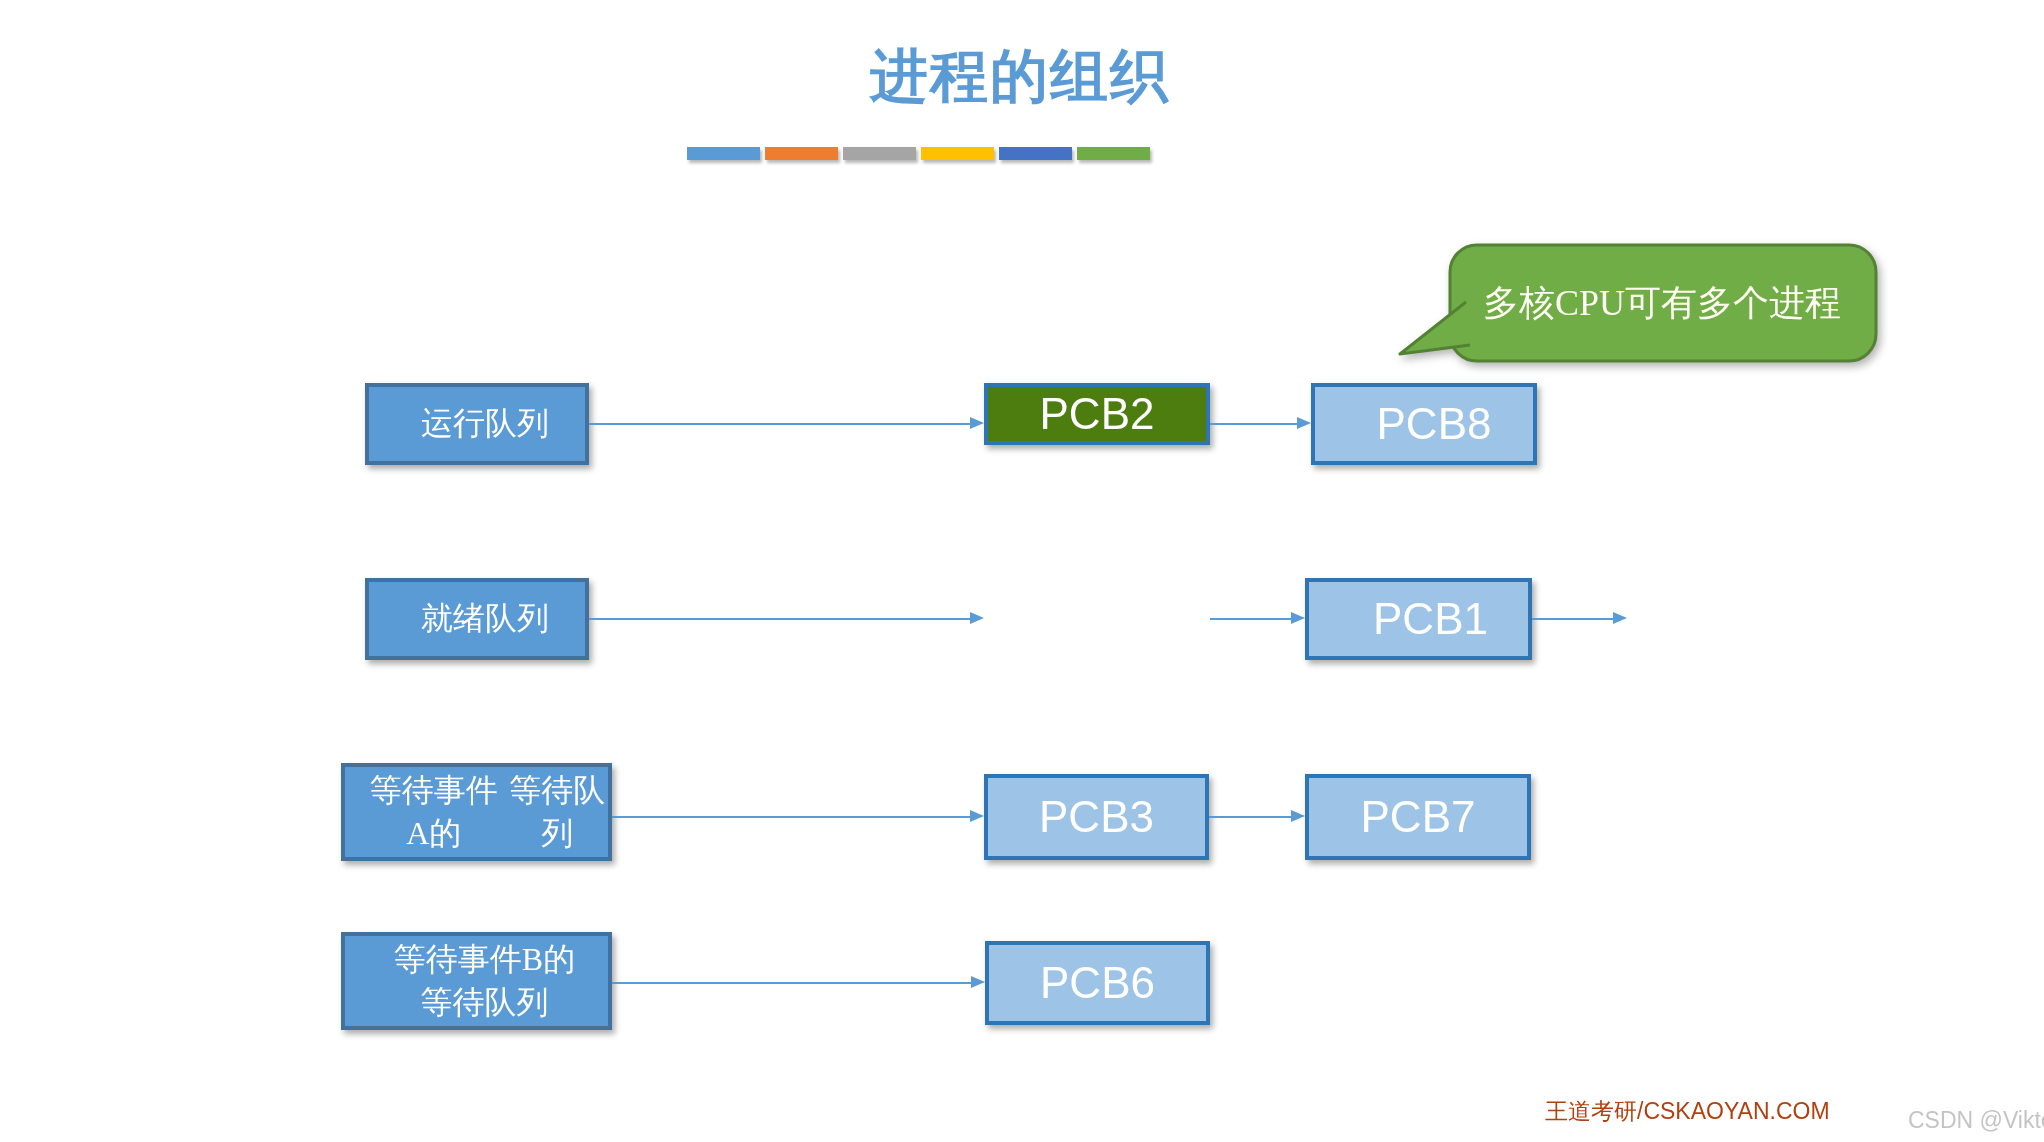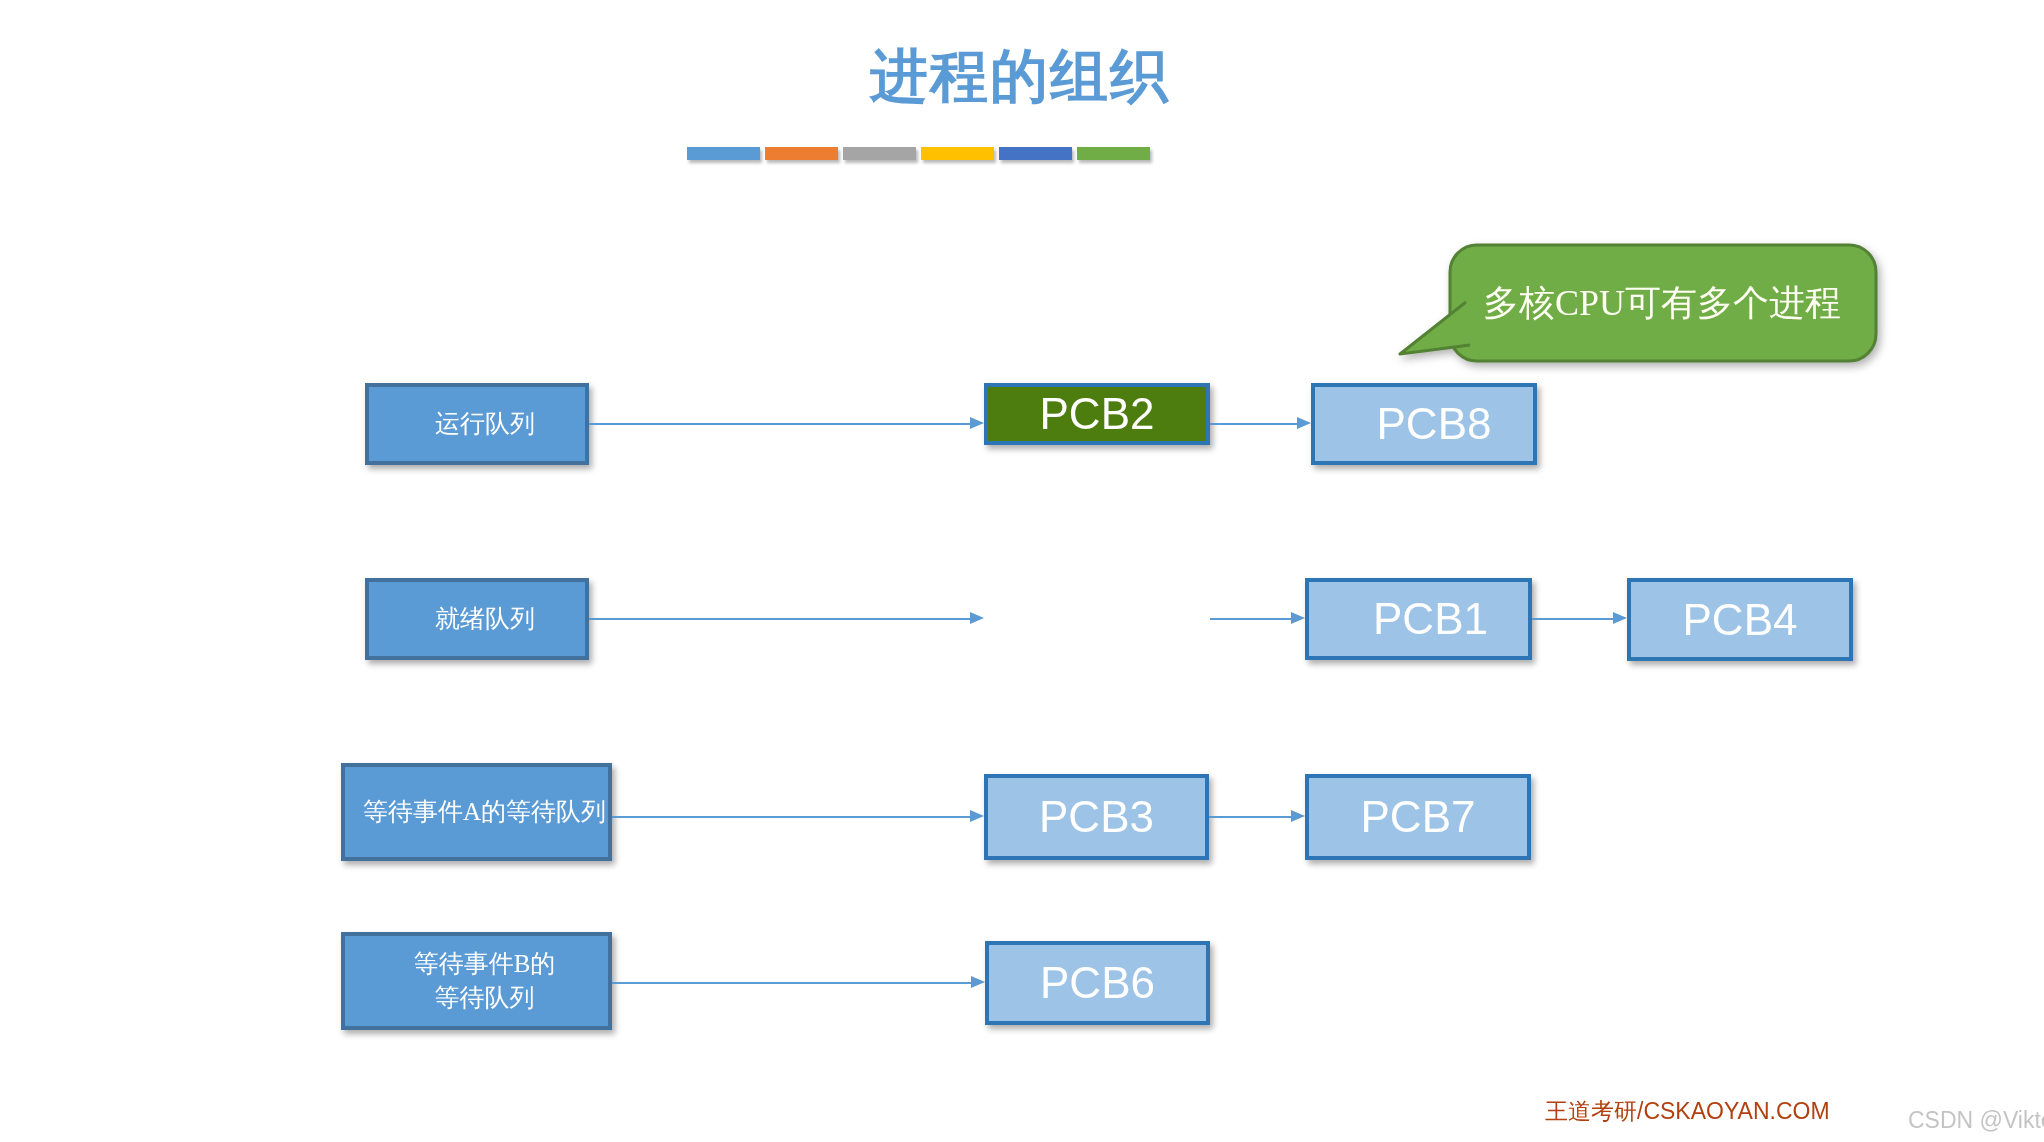--- a/index.html
+++ b/index.html
@@ -45,21 +45,21 @@
     align-items: center;
     justify-content: center;
     text-align: center;
     color: #ffffff;
     box-shadow: 3px 4px 6px rgba(0,0,0,0.32);
   }
   .qbox {
     border: 4px solid #41719C;
     background: #5B9BD5;
     font-family: "Liberation Serif", serif;
-    font-size: 25px;
+    font-size: 32px;
     line-height: 1.35;
     padding-left: 16px;
   }
   .pcb {
     border: 4px solid #2E75B6;
     background: #9DC3E6;
     font-family: "Liberation Sans", sans-serif;
     font-size: 44px;
   }
 
@@ -159,23 +159,20 @@
 
   <div class="qbox" style="left: 365px; top: 578px; width: 224px; height: 82px; background: rgb(91, 155, 213); border-color: rgb(65, 113, 156);">
     <span>就绪队列</span>
   </div>
   <div class="arrow" style="left: 589px; top: 618px; width: 382px; color: rgb(91, 155, 213);"></div>
   <div class="arrow" style="left: 1210px; top: 618px; width: 82px; color: rgb(91, 155, 213);"></div>
   <div class="pcb" style="left: 1305px; top: 578px; width: 227px; height: 82px; background: rgb(157, 195, 230); border-color: rgb(46, 117, 182); padding-left: 24px;">
     <span>PCB1</span>
   </div>
   <div class="arrow" style="left: 1532px; top: 618px; width: 82px; color: rgb(91, 155, 213);"></div>
-  <div class="pcb" style="left: 1627px; top: 578px; width: 226px; height: 83px; background: rgb(157, 195, 230); border-color: rgb(46, 117, 182);">
-    <span>PCB4</span>
-  </div>
 
   <div class="qbox" style="left: 341px; top: 763px; width: 271px; height: 98px; flex-direction: row; background: rgb(91, 155, 213); border-color: rgb(65, 113, 156);">
     <span>等待事件A的</span>
     <span>等待队列</span>
   </div>
   <div class="arrow" style="left: 612px; top: 816px; width: 359px; color: rgb(91, 155, 213);"></div>
   <div class="pcb" style="left: 984px; top: 774px; width: 225px; height: 86px; background: rgb(157, 195, 230); border-color: rgb(46, 117, 182);">
     <span>PCB3</span>
   </div>
   <div class="arrow" style="left: 1209px; top: 816px; width: 83px; color: rgb(91, 155, 213);"></div>

